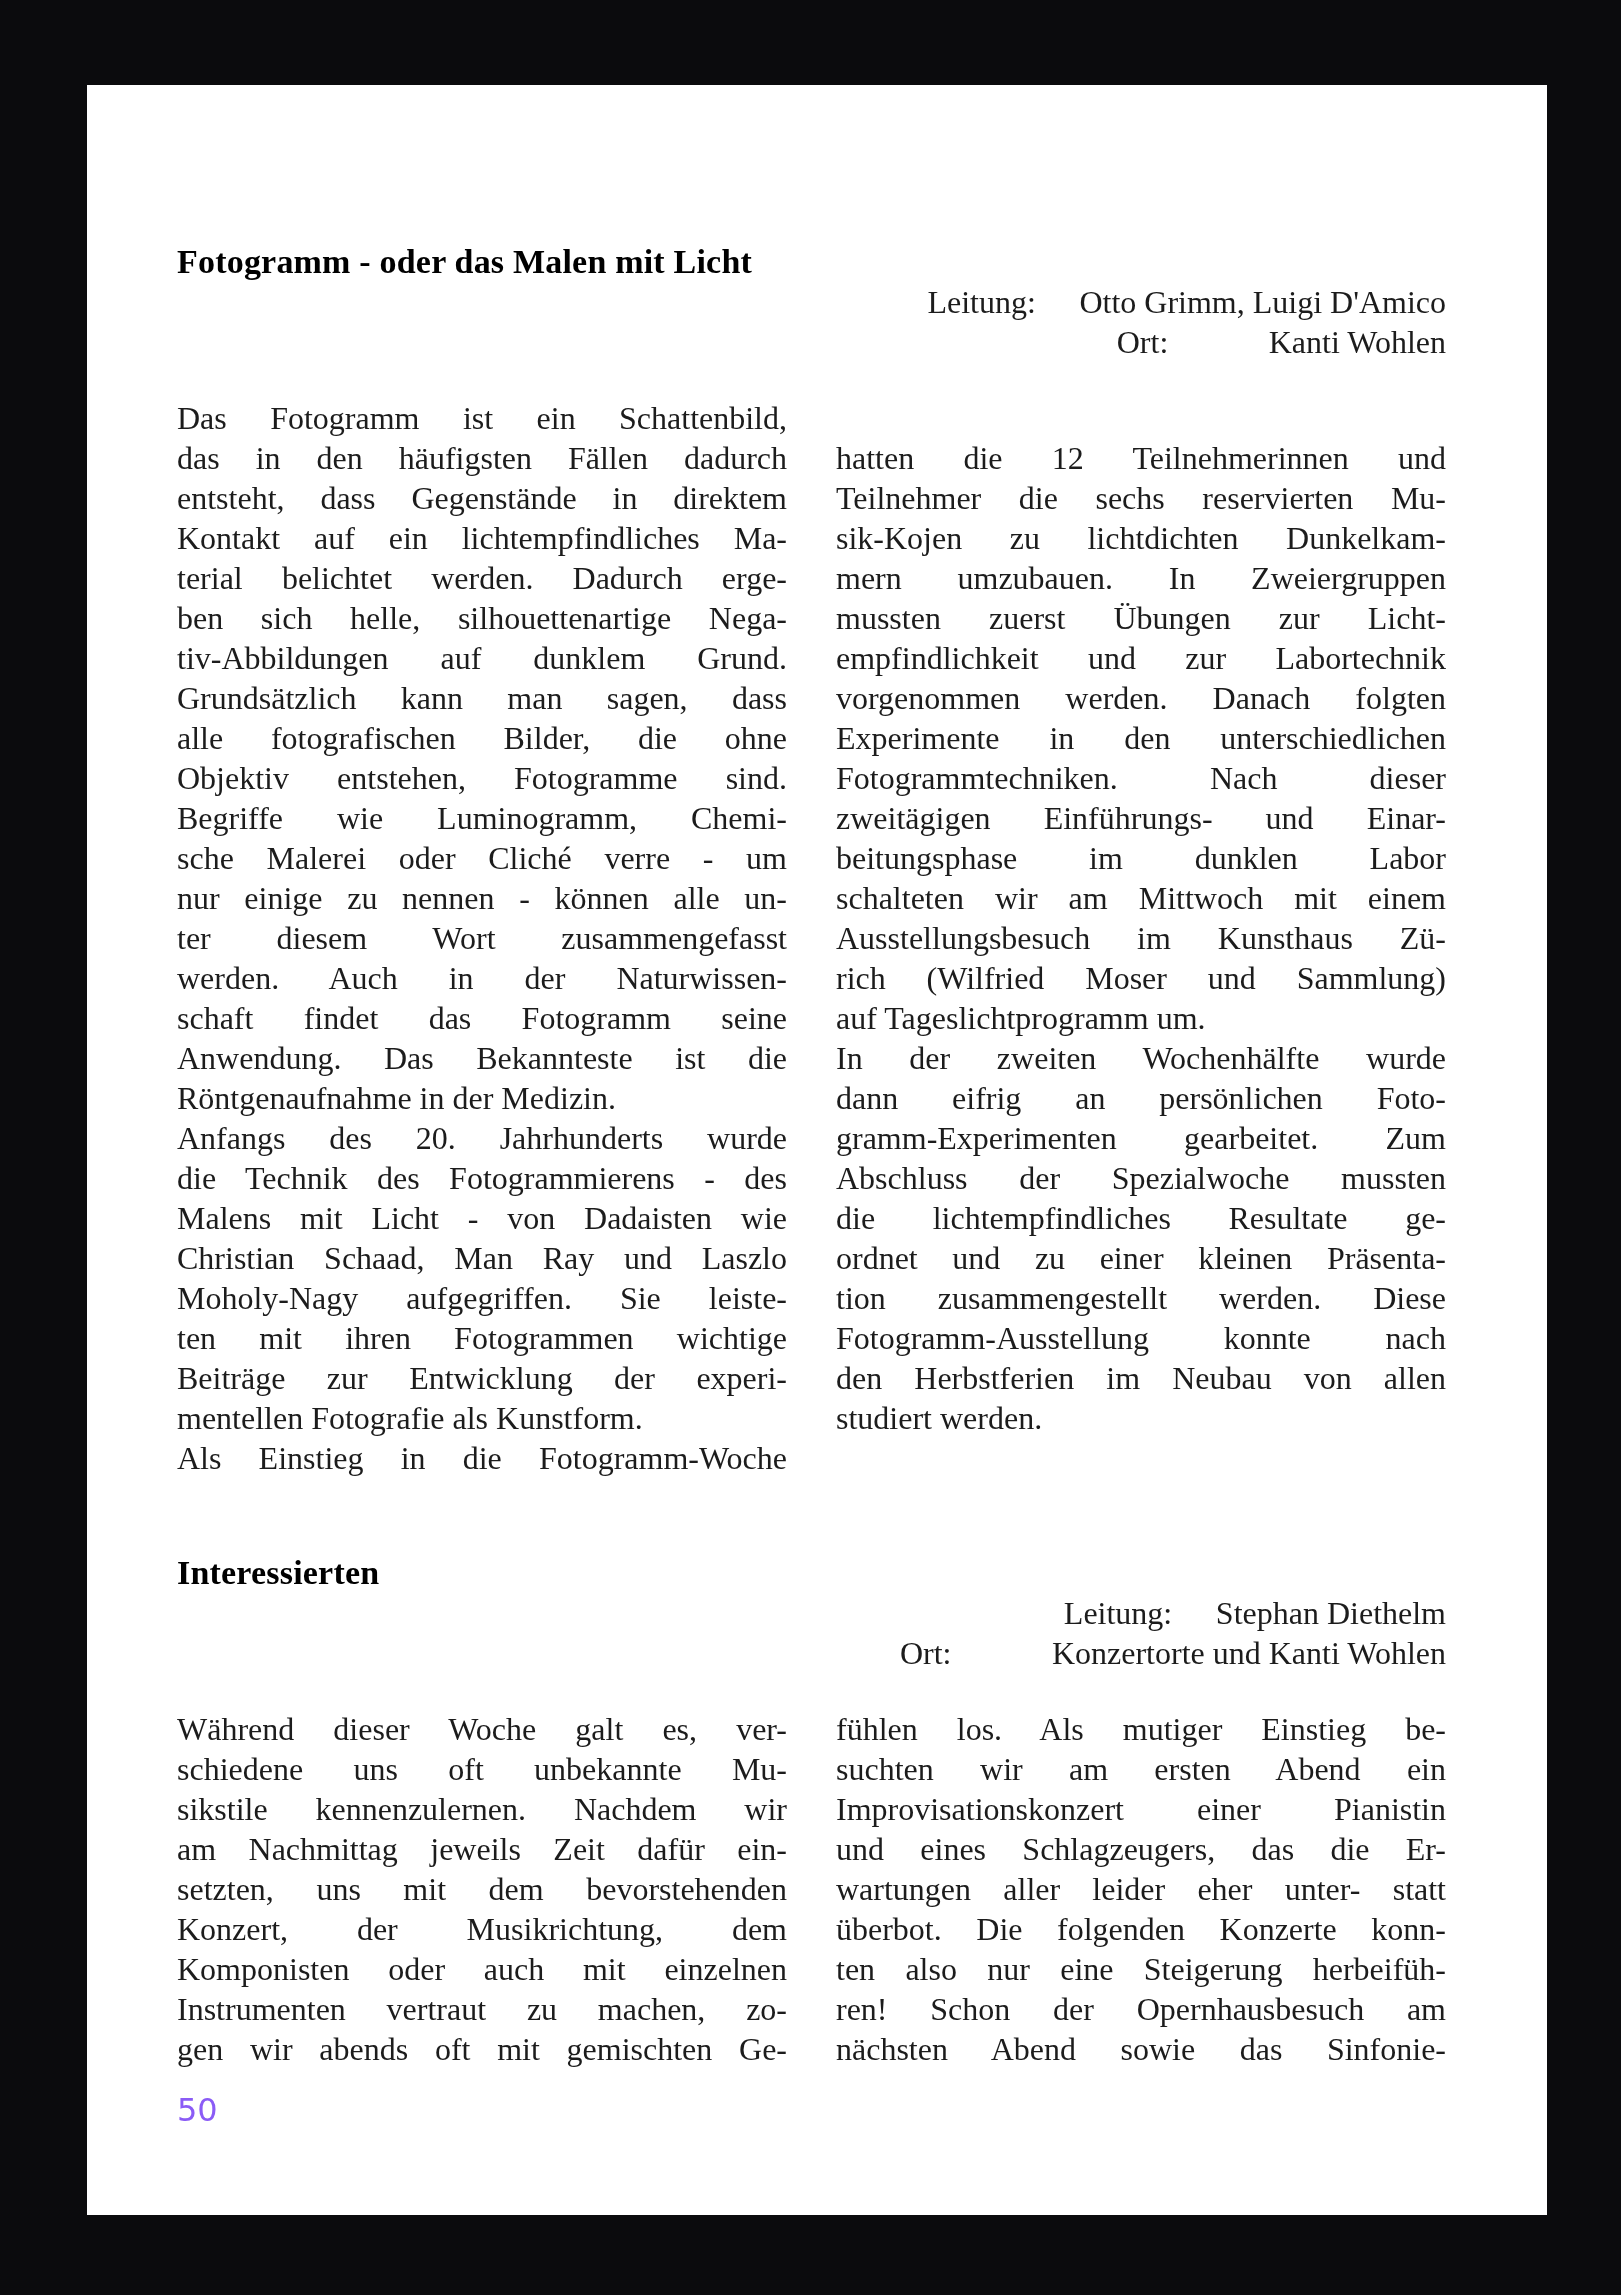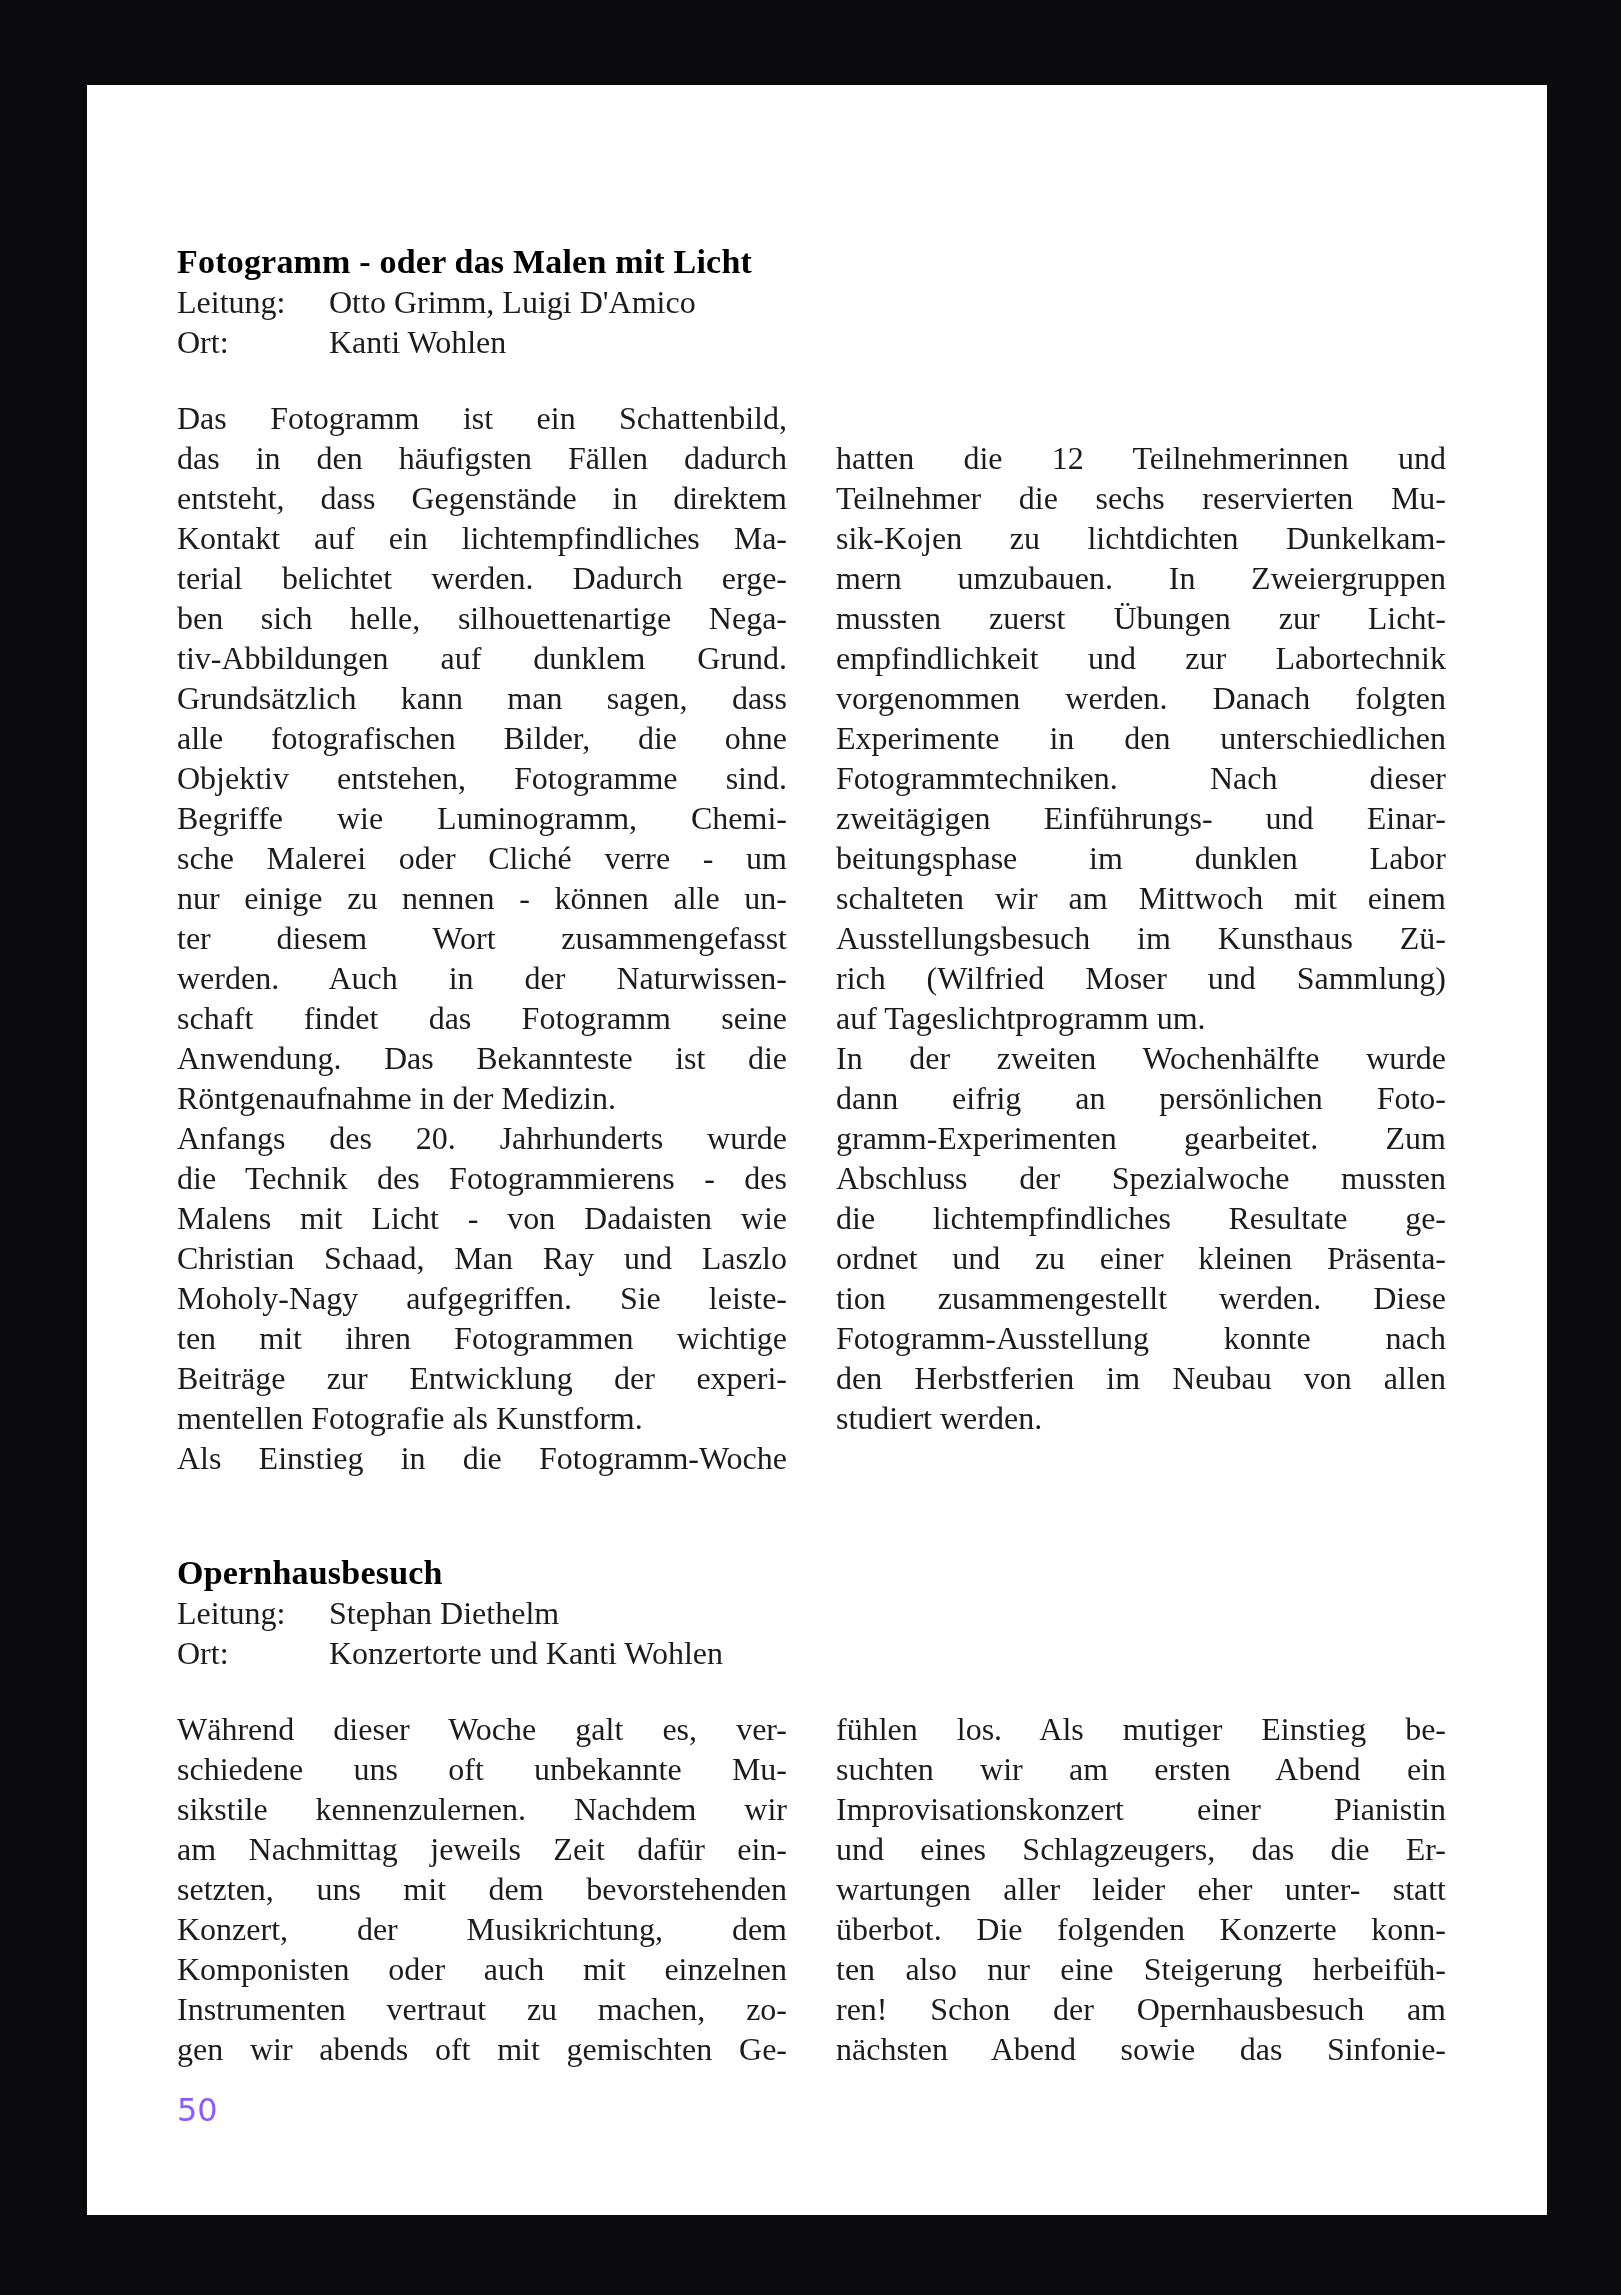--- a/index.html
+++ b/index.html
@@ -34,20 +34,21 @@
       color: #000000;
       margin: 0;
       letter-spacing: 0.2px;
     }
     .meta-row {
       display: flex;
       font-family: "Liberation Serif", "DejaVu Serif", serif;
       font-size: 32px;
       line-height: 40px;
       color: #1c1c1c;
+      justify-content: flex-end;
     }
     .meta-label {
       width: 152px;
       flex: none;
     }
     .columns {
       display: flex;
       justify-content: space-between;
       margin-top: 36px;
       align-items: center;
@@ -149,21 +150,21 @@
         <span class="line">ordnet und zu einer kleinen Präsenta-</span>
         <span class="line">tion zusammengestellt werden. Diese</span>
         <span class="line">Fotogramm-Ausstellung konnte nach</span>
         <span class="line">den Herbstferien im Neubau von allen</span>
         <span class="line last">studiert werden.</span>
       </div>
     </div>
   </section>
 
   <section class="section" style="top: 1467px;">
-    <h2 class="section-title">Opernhausbesuch</h2>
+    <h2 class="section-title">Interessierten</h2>
     <div class="meta-row">
       <span class="meta-label">Leitung:</span>
       <span>Stephan Diethelm</span>
     </div>
     <div class="meta-row">
       <span class="meta-label">Ort:</span>
       <span>Konzertorte und Kanti Wohlen</span>
     </div>
     <div class="columns">
       <div class="column">

